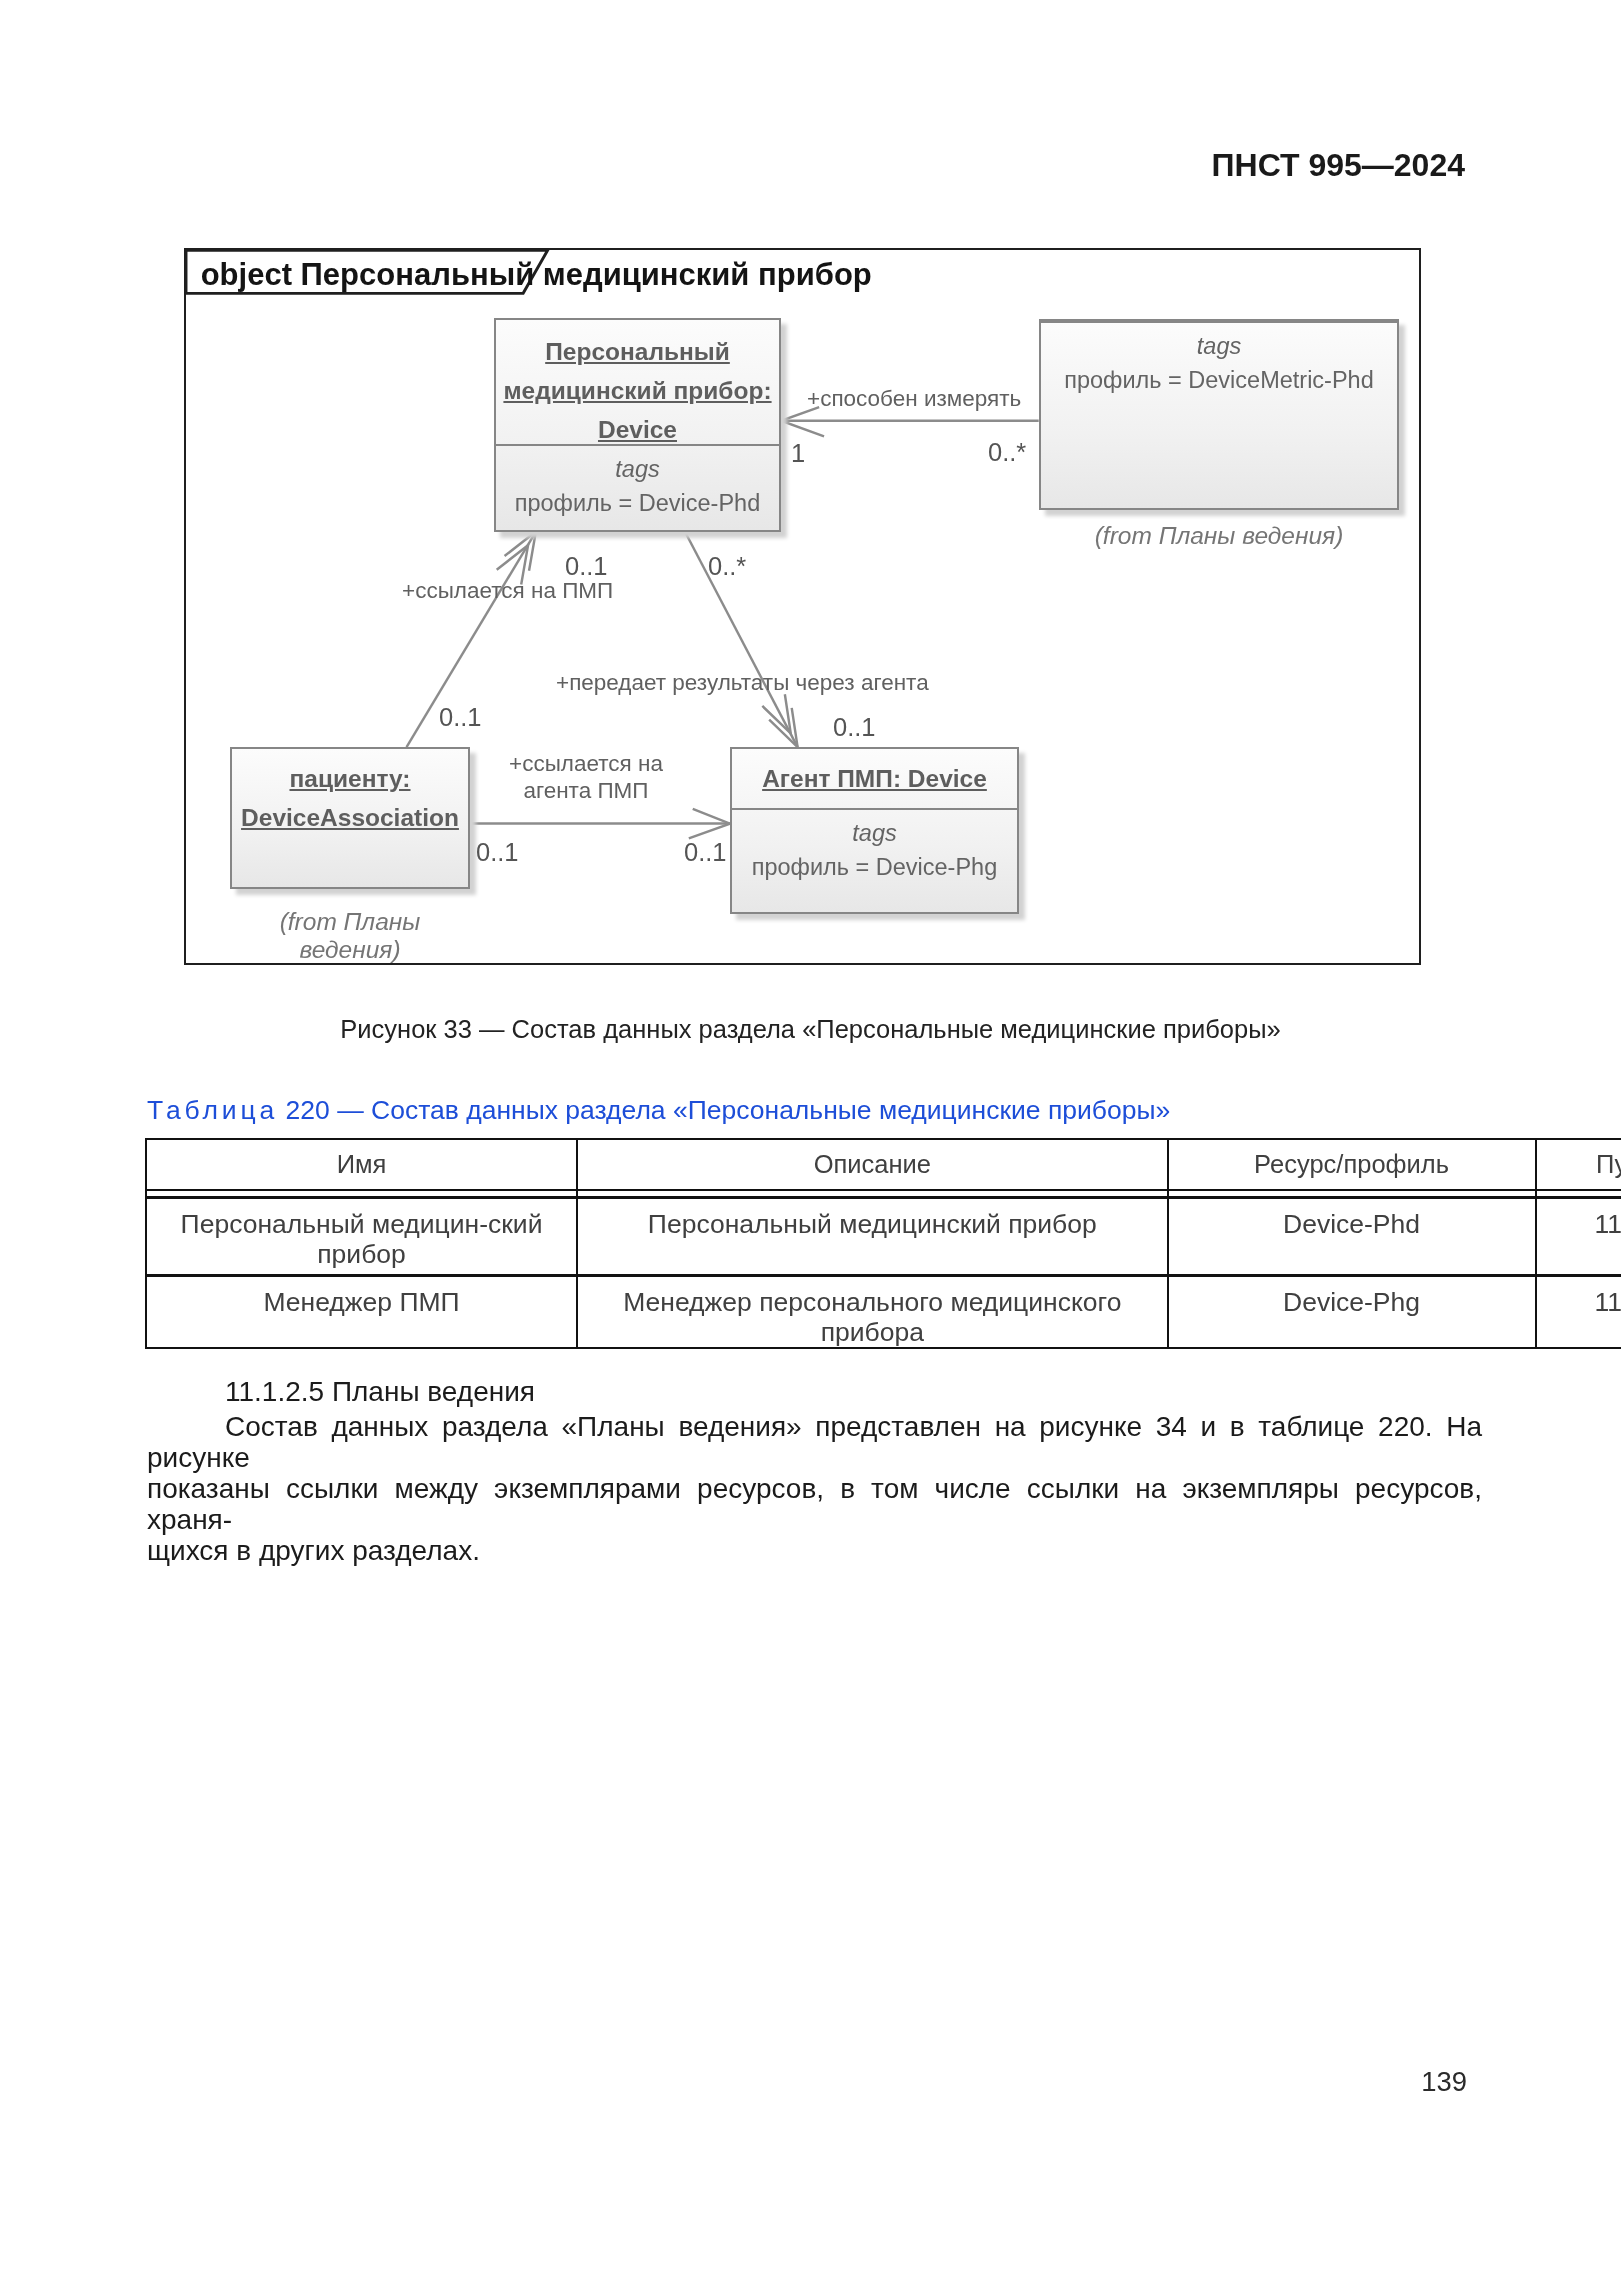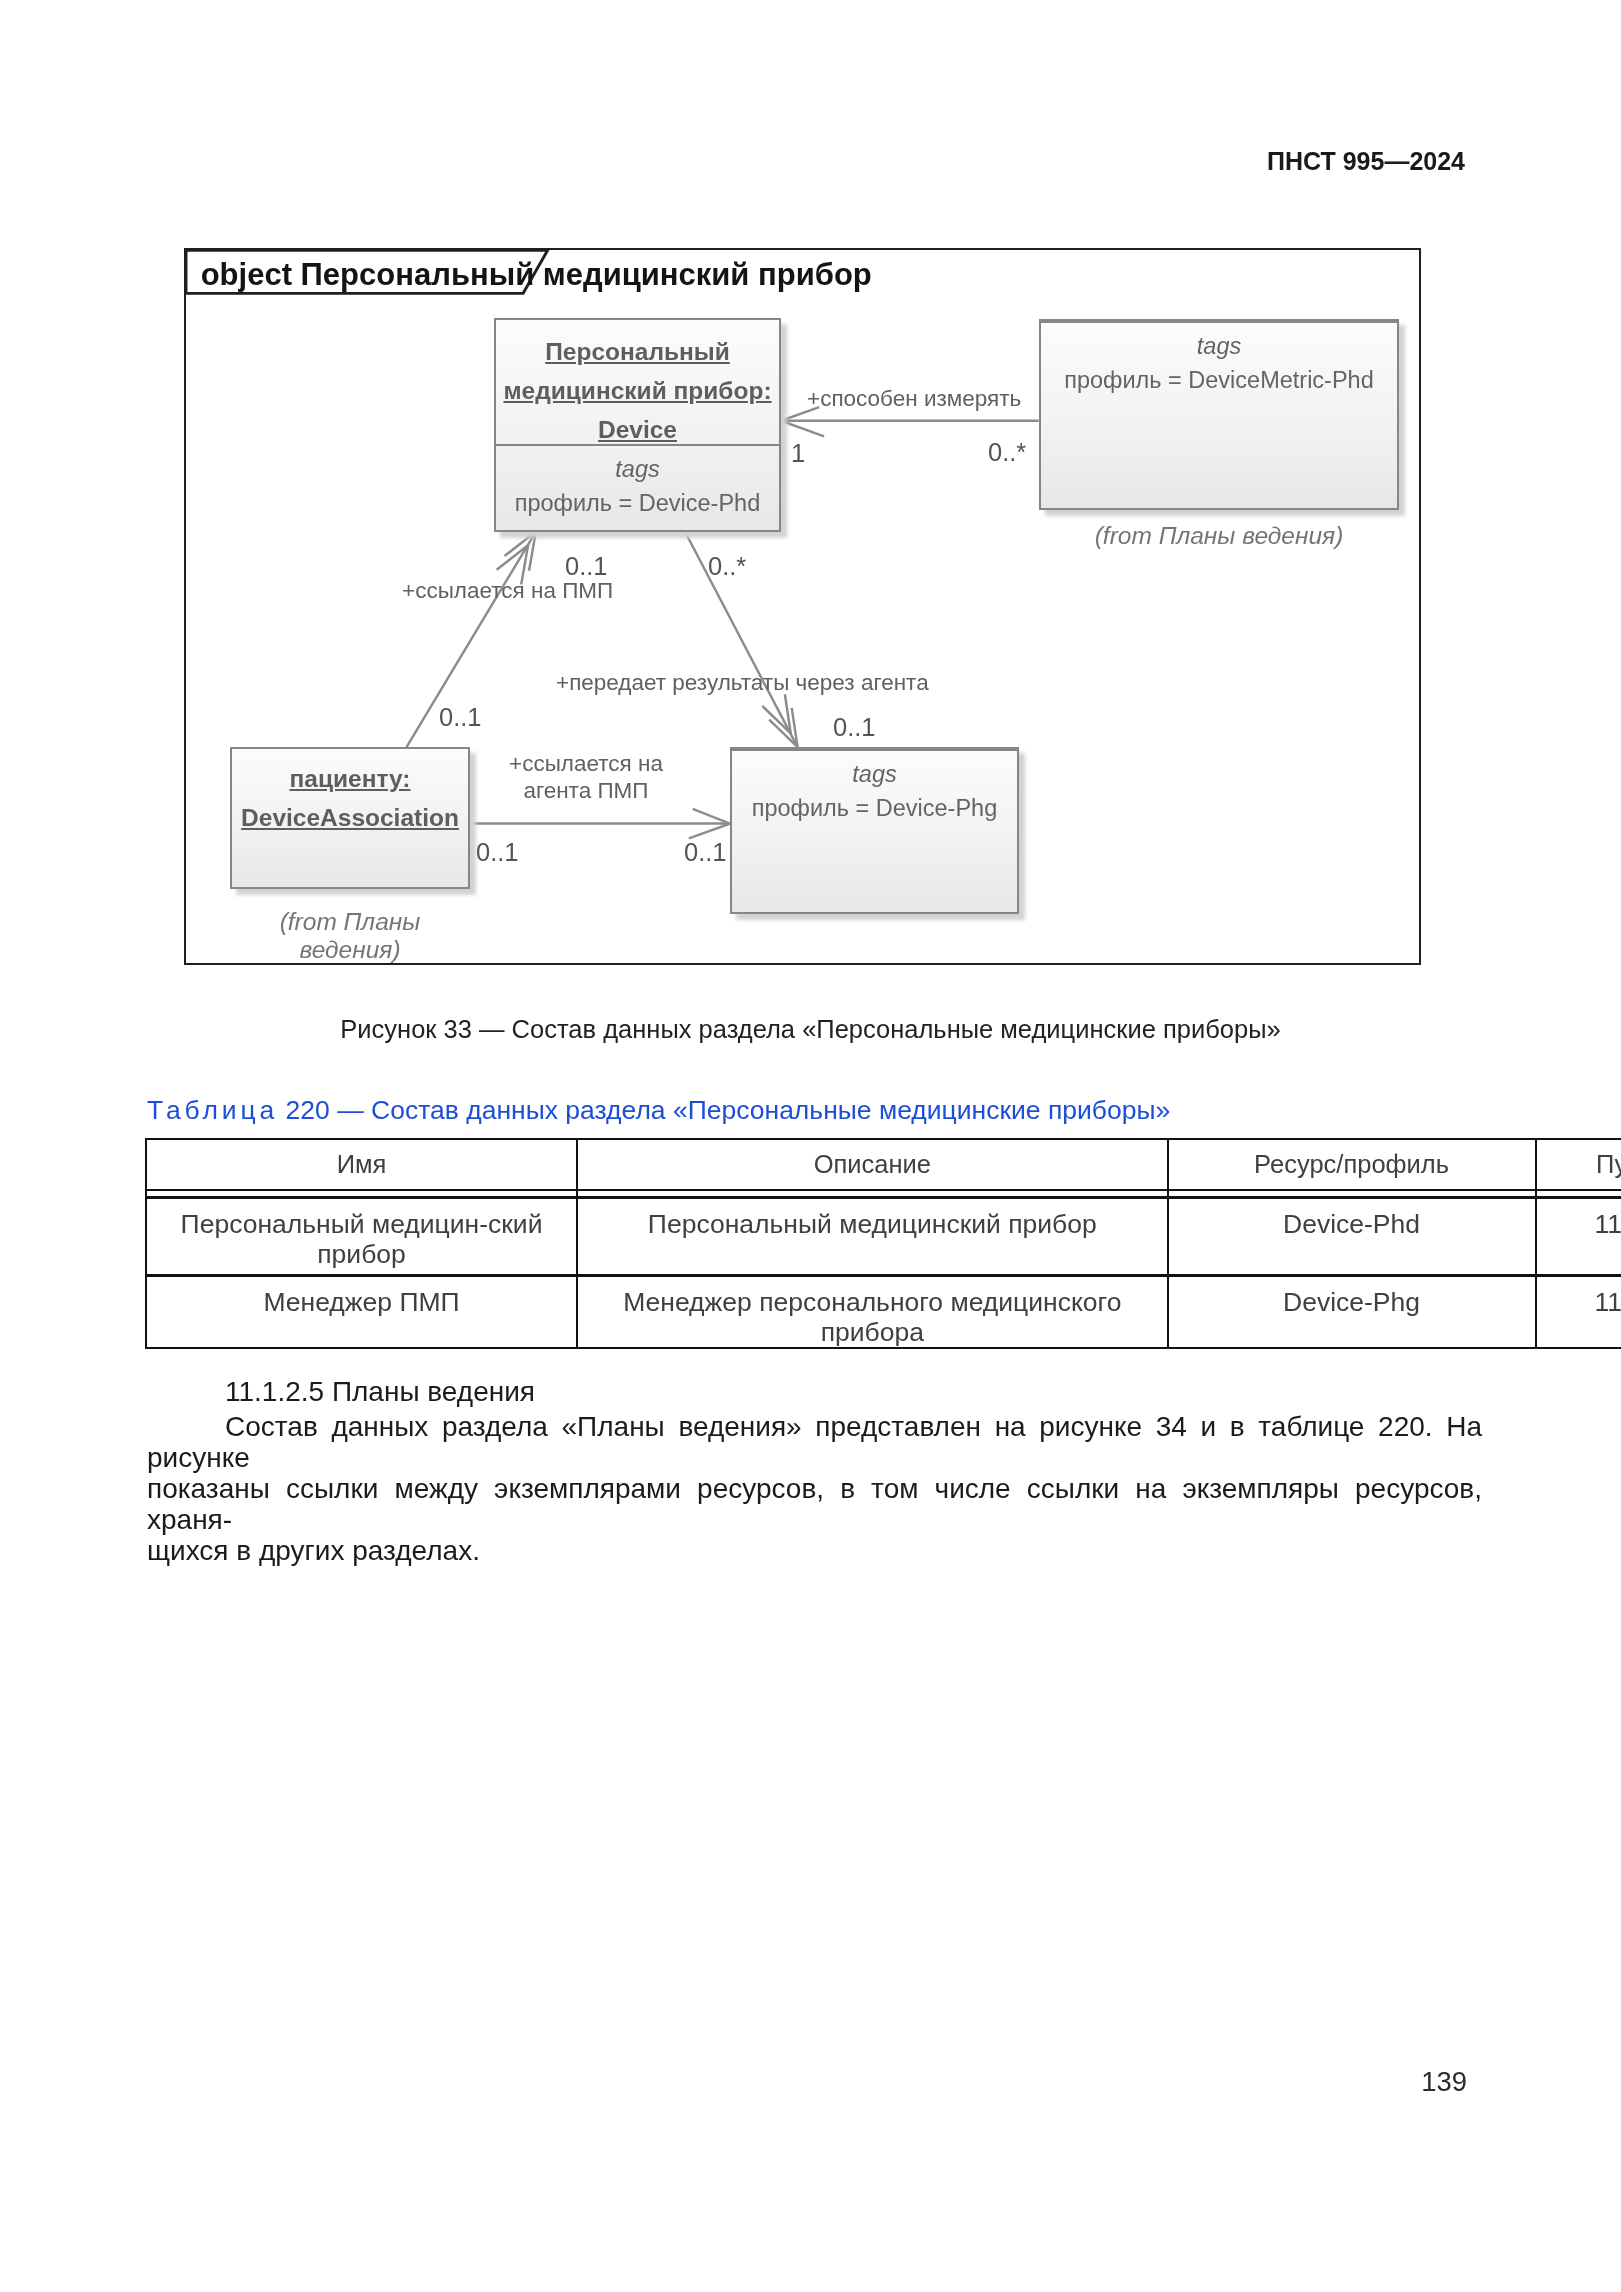--- a/index.html
+++ b/index.html
@@ -1,19 +1,19 @@
 <!DOCTYPE html>
 <html><head>
 <meta charset="utf-8">
 <style>
   html,body{margin:0;padding:0;background:#9a9a9a;}
   .page{position:relative;width:1621px;height:2293px;background:#ffffff;
         font-family:"Liberation Sans",sans-serif;color:#1d1d1d;overflow:hidden;margin:0 auto;}
   
-  .doc-header{position:absolute;top:147px;right:156px;font-size:25px;font-weight:bold;color:#1a1a1a;}
+  .doc-header{position:absolute;top:147px;right:156px;font-size:32px;font-weight:bold;color:#1a1a1a;}
   .page-num{position:absolute;top:2066px;right:154px;font-size:27.4px;color:#2a2a2a;}
   
   .frame{position:absolute;left:184px;top:248px;width:1233px;height:713px;border:2.9px solid #1f1f1f;background:#fff;}
   .frame svg{position:absolute;left:0;top:0;}
   .frame-label{position:absolute;left:14.7px;top:6.9px;font-size:31px;font-weight:bold;color:#141414;white-space:nowrap;}
   
   .node{position:absolute;border:2.9px solid #868686;background:linear-gradient(180deg,#fcfcfc 0%,#f1f1f1 60%,#e7e7e7 100%);
         box-shadow:5.9px 5.9px 3.9px #d2d2d2;box-sizing:border-box;}
   .node .title{box-sizing:border-box;text-align:center;color:#5e5e5e;font-weight:bold;font-size:24.5px;line-height:39px;}
   .node .title div{text-decoration:underline;}
@@ -106,20 +106,23 @@
 
     <div class="node node-assoc">
       <div class="title">
         <div>пациенту:</div>
         <div>DeviceAssociation</div>
       </div>
     </div>
     <div class="from-note" style="left:44px;top:658px;width:240px;">(from Планы ведения)</div>
 
     <div class="node node-agent">
+      <div class="title">
+        <div>Агент ПМП: Device</div>
+      </div>
       <div class="tags">
         <div class="tlabel">tags</div>
         <div>профиль = Device-Phg</div>
       </div>
     </div>
 
     <div class="elabel" style="left:621px;top:136px;">+способен измерять</div>
     <div class="mult" style="left:605px;top:189px;">1</div>
     <div class="mult" style="left:802px;top:188px;">0..*</div>
 

